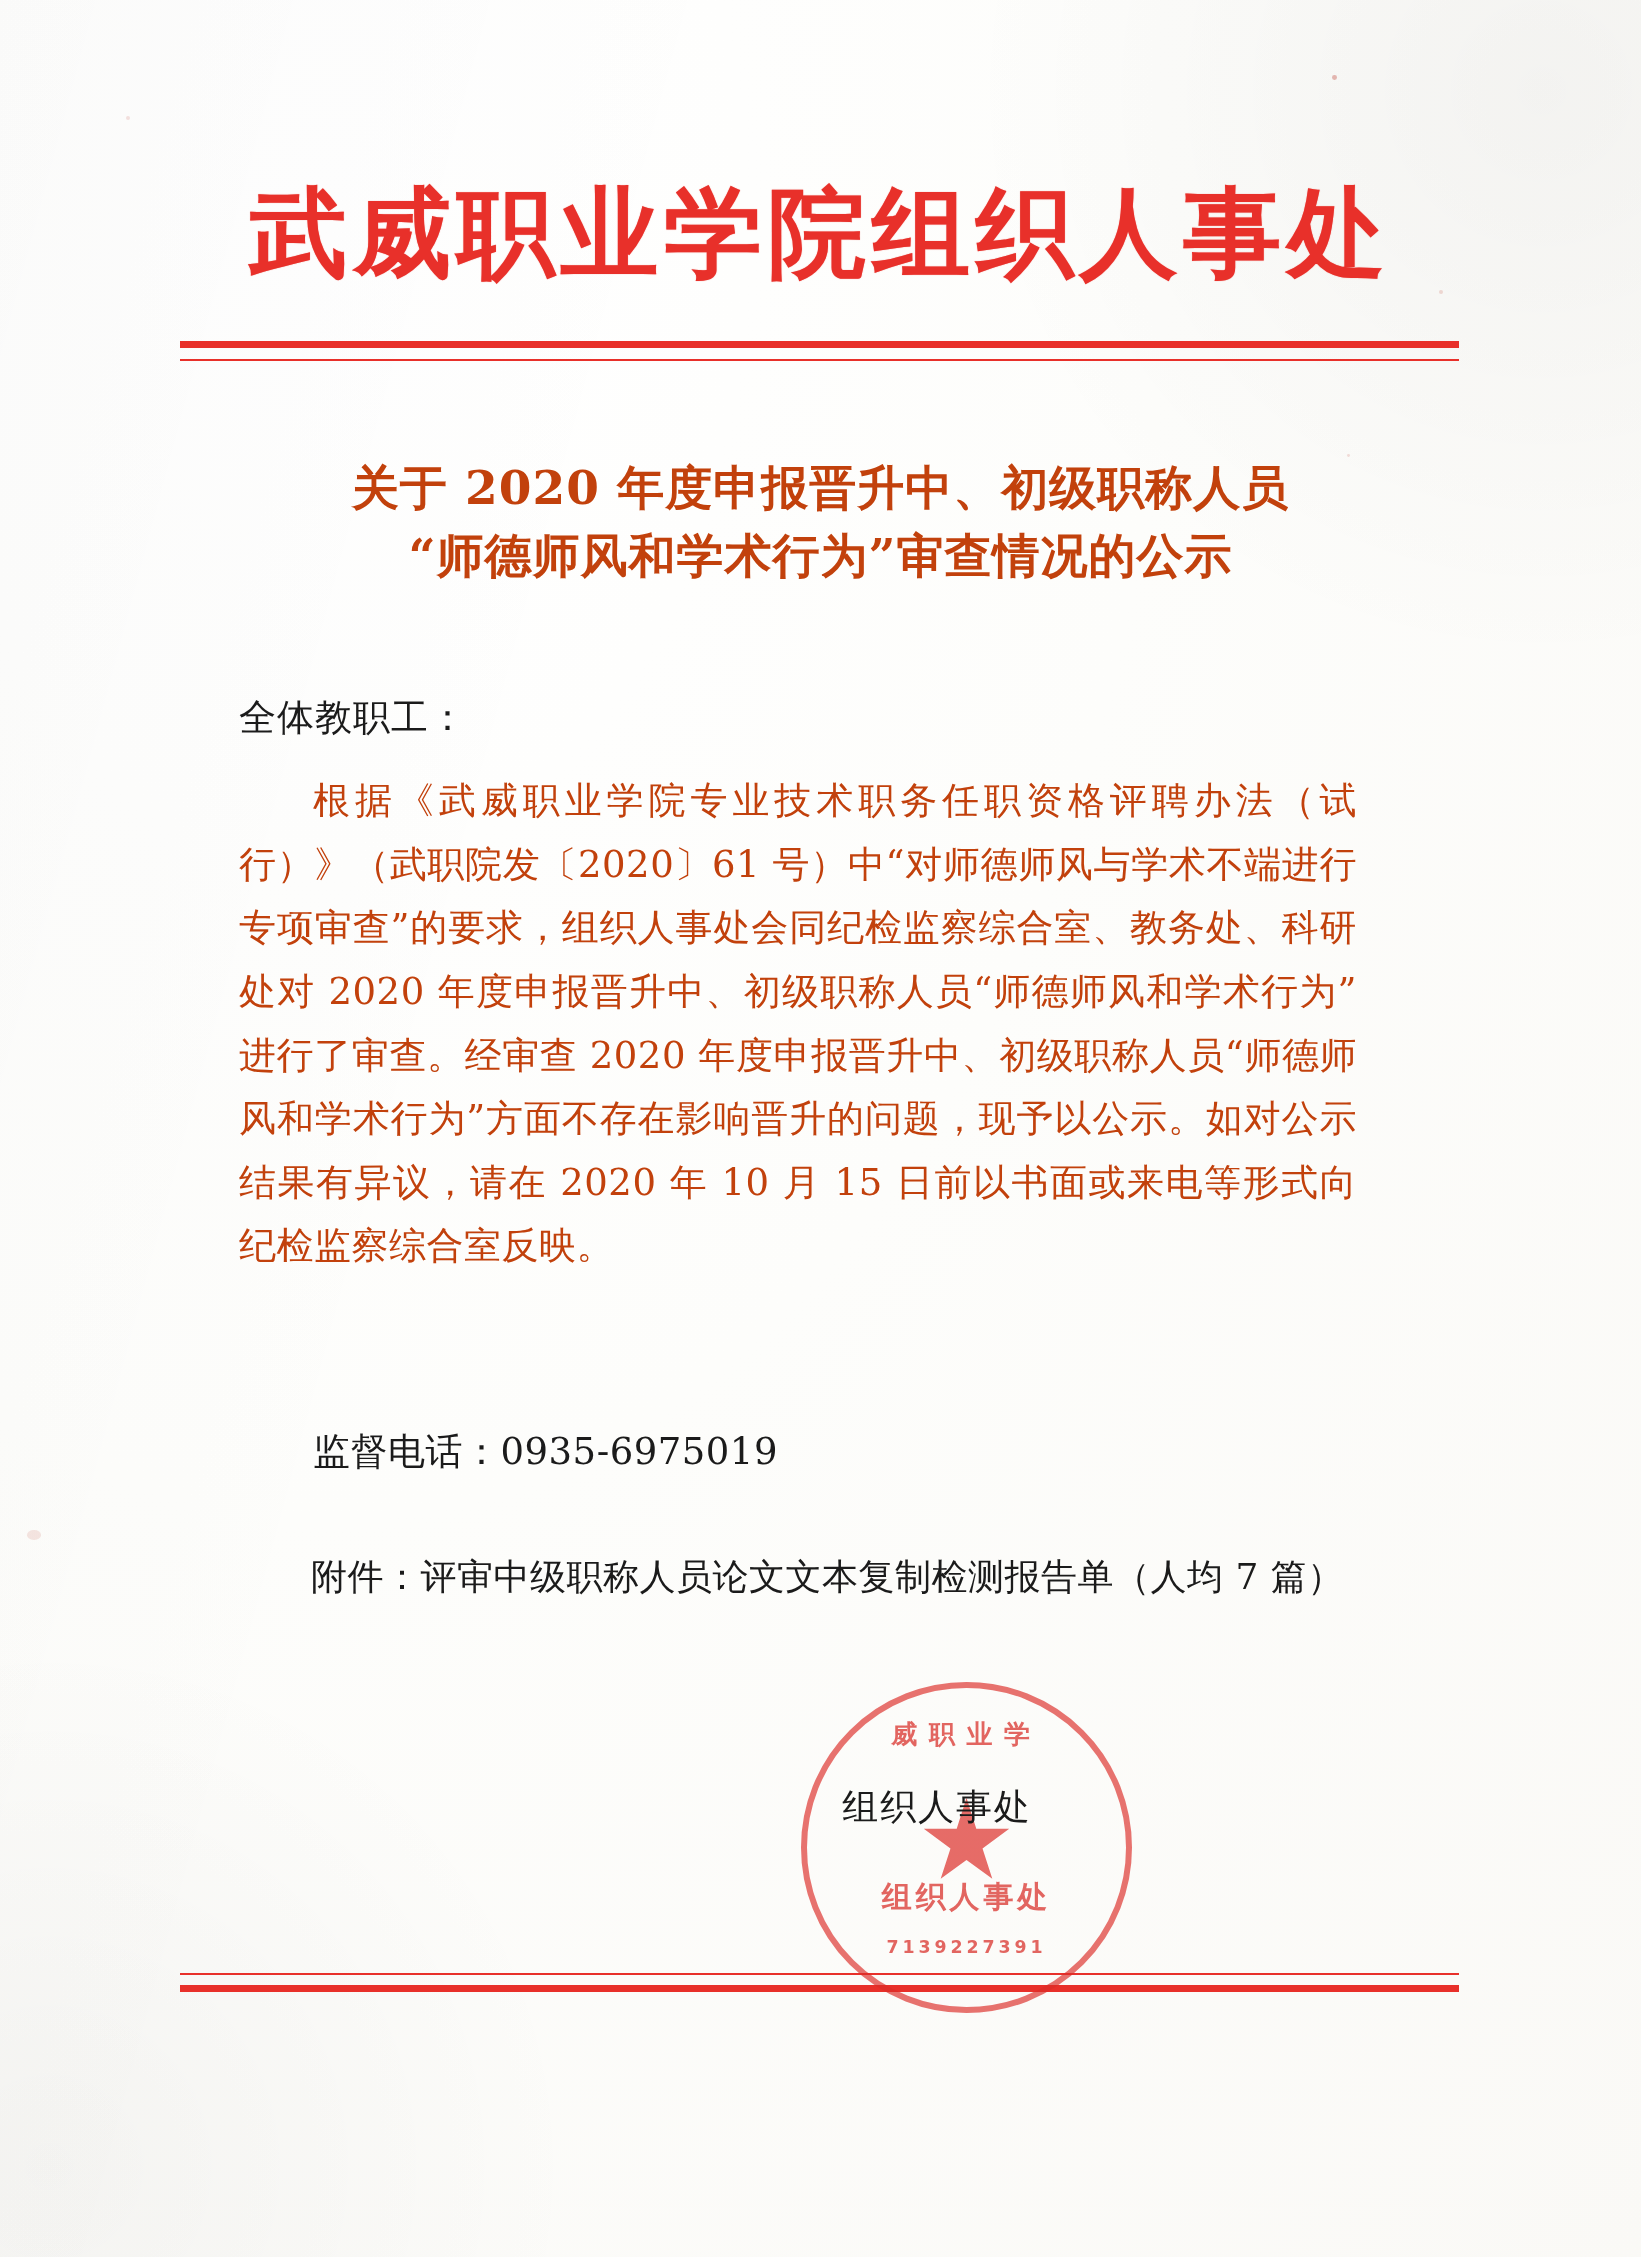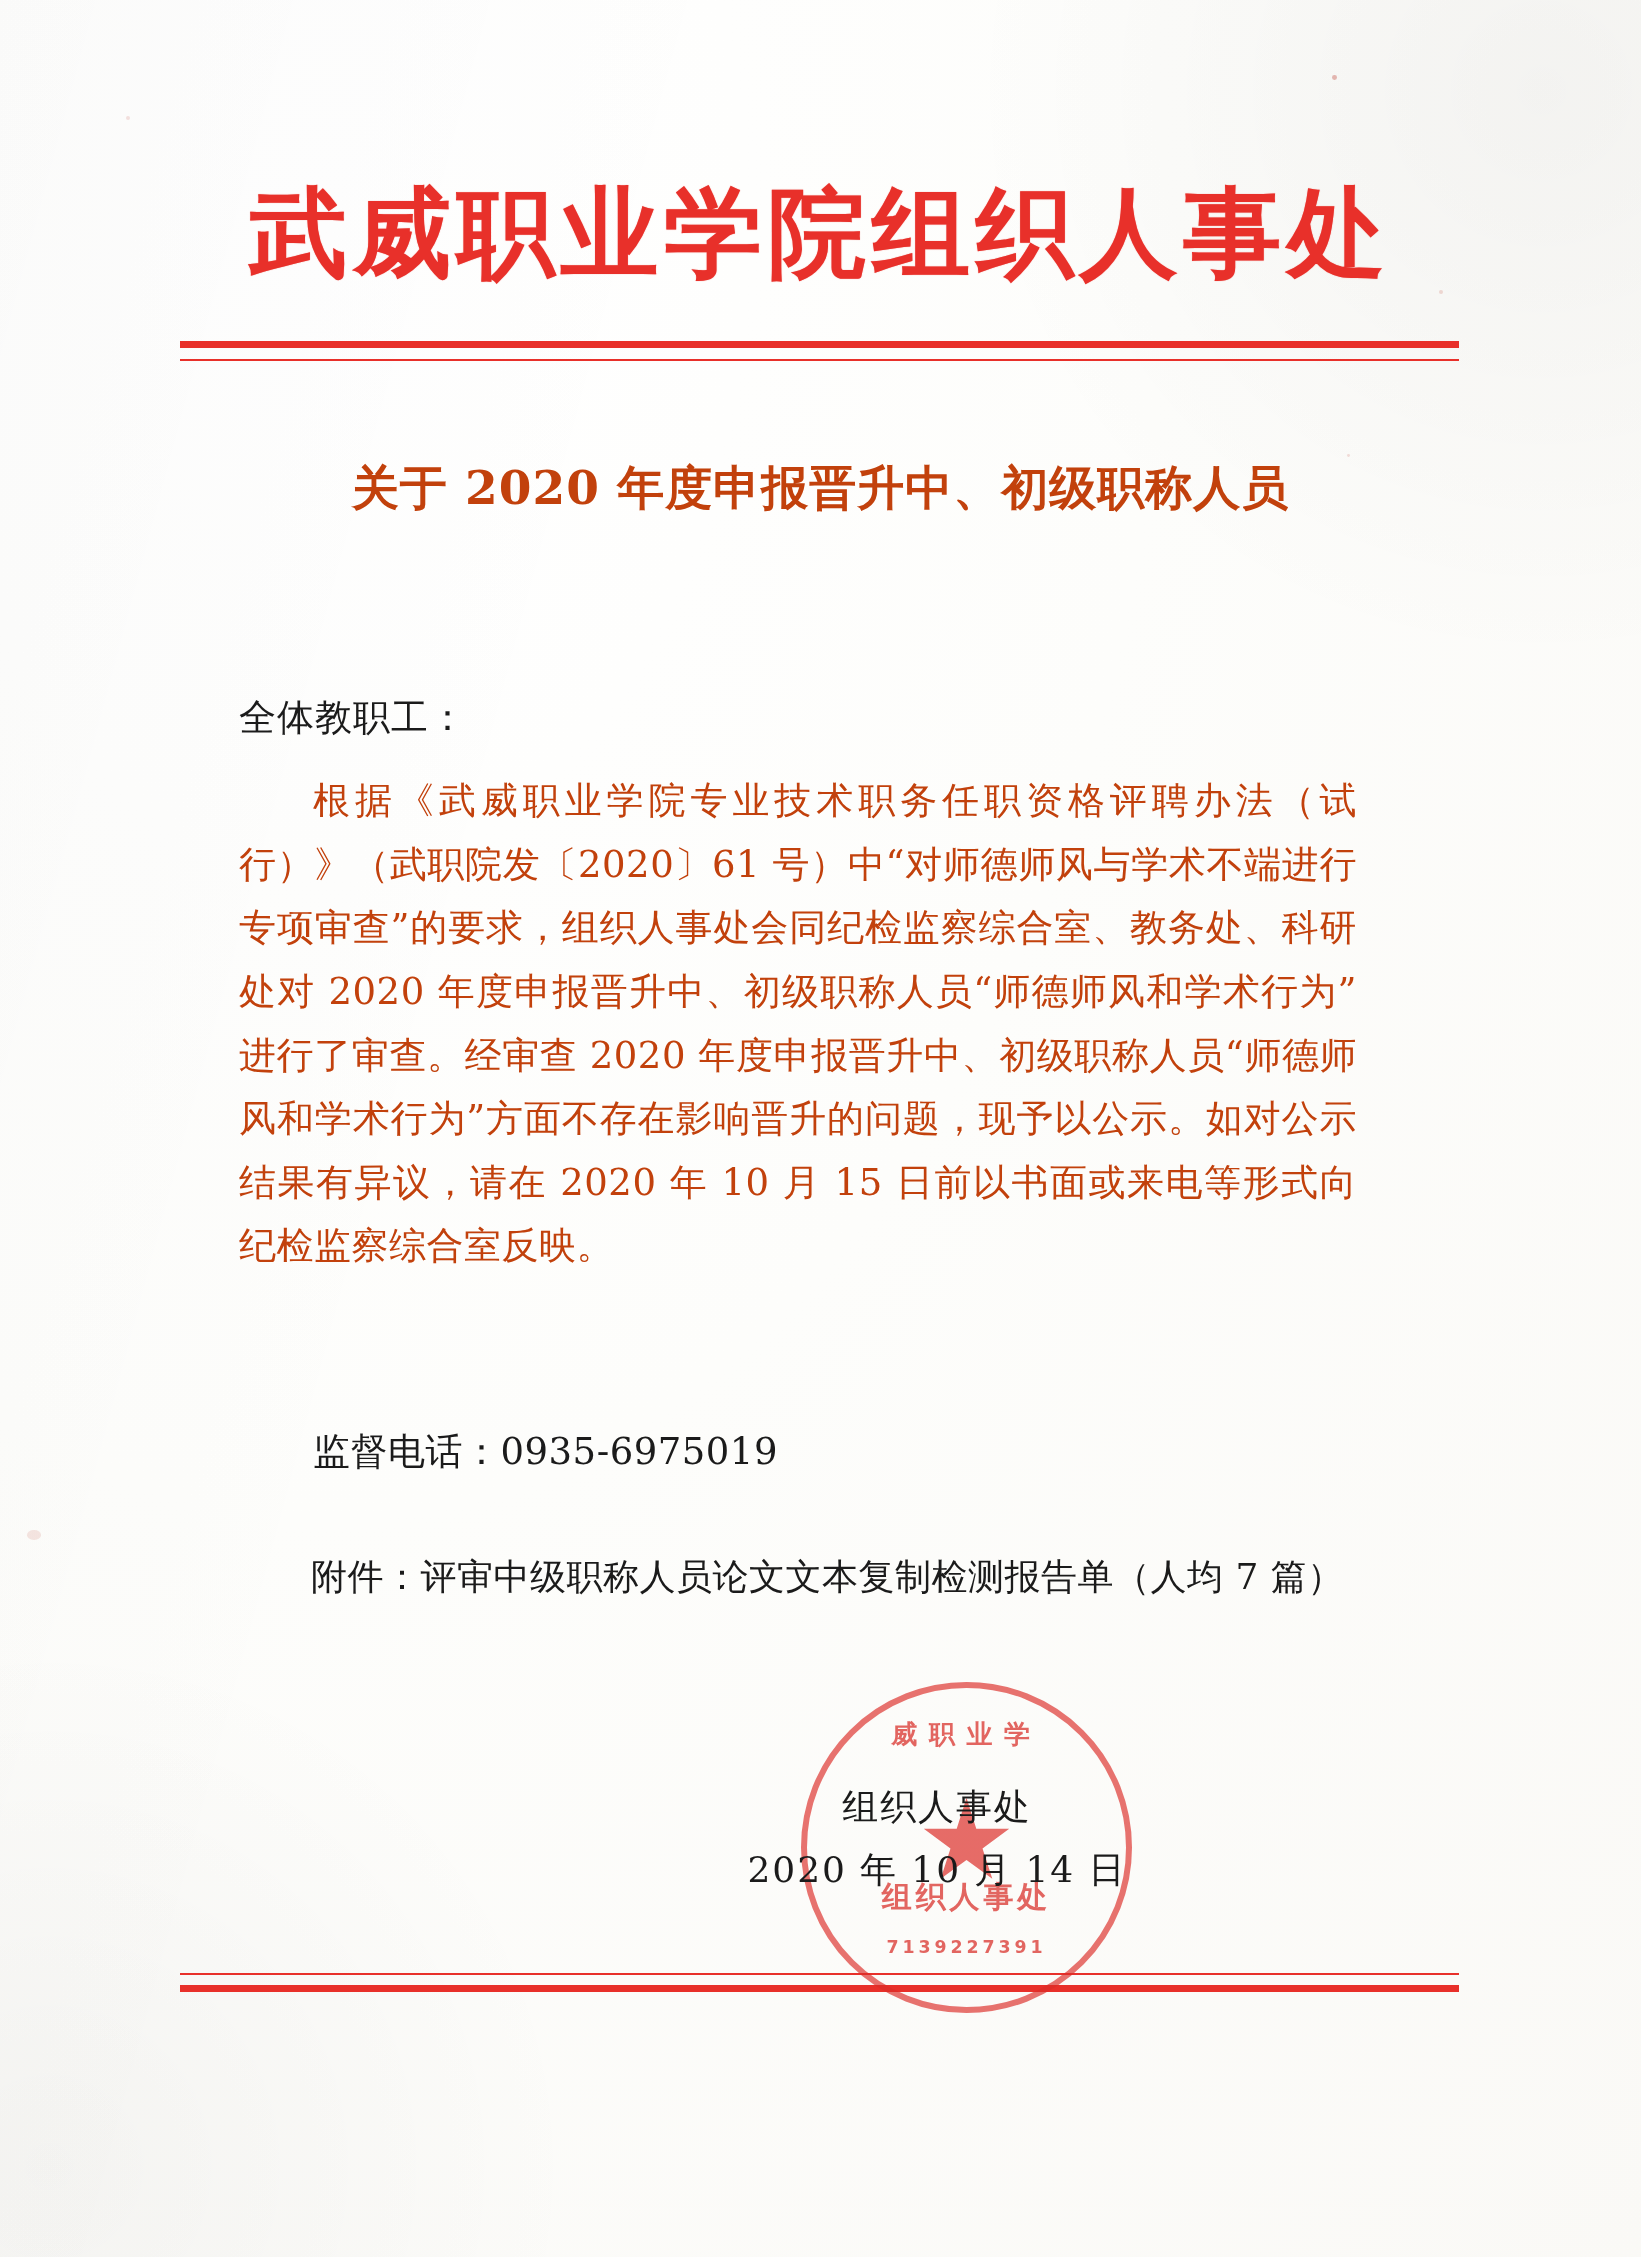--- a/index.html
+++ b/index.html
@@ -230,20 +230,21 @@
   <div class="speck" style="left:126px;top:116px;width:3.9px;height:3.9px;opacity:.4;"></div>
 
   <div class="letterhead">
     <div class="letterhead-title">武威职业学院组织人事处</div>
   </div>
   <div class="rule-thick" id="rule-top-thick"></div>
   <div class="rule-thin" id="rule-top-thin"></div>
 
   <div class="doc-title">
     <span class="line">关于 2020 年度申报晋升中、初级职称人员</span>
+    <span class="line">“师德师风和学术行为”审查情况的公示</span>
   </div>
 
   <div class="salutation">全体教职工：</div>
 
   <div class="body-text">
     <p>根据《武威职业学院专业技术职务任职资格评聘办法（试行）》（武职院发〔2020〕61 号）中“对师德师风与学术不端进行专项审查”的要求，组织人事处会同纪检监察综合室、教务处、科研处对 2020 年度申报晋升中、初级职称人员“师德师风和学术行为”进行了审查。经审查 2020 年度申报晋升中、初级职称人员“师德师风和学术行为”方面不存在影响晋升的问题，现予以公示。如对公示结果有异议，请在 2020 年 10 月 15 日前以书面或来电等形式向纪检监察综合室反映。</p>
   </div>
 
   <div class="tel-line">
     <span>监督电话：</span><span>0935-6975019</span>
@@ -255,19 +256,18 @@
     <div class="seal-inner">
       <div class="seal-star"></div>
       <div class="seal-arc-top">威职业学</div>
       <div class="seal-center-text">组织人事处</div>
       <div class="seal-arc-bottom">7139227391</div>
     </div>
   </div>
 
   <div class="signature">
     <div>组织人事处</div>
-    <div>2020 年 10 月 14 日</div>
   </div>
 
   <div class="rule-thin" id="rule-bot-thin"></div>
   <div class="rule-thick" id="rule-bot-thick"></div>
 </div>
 
 
 </body></html>

